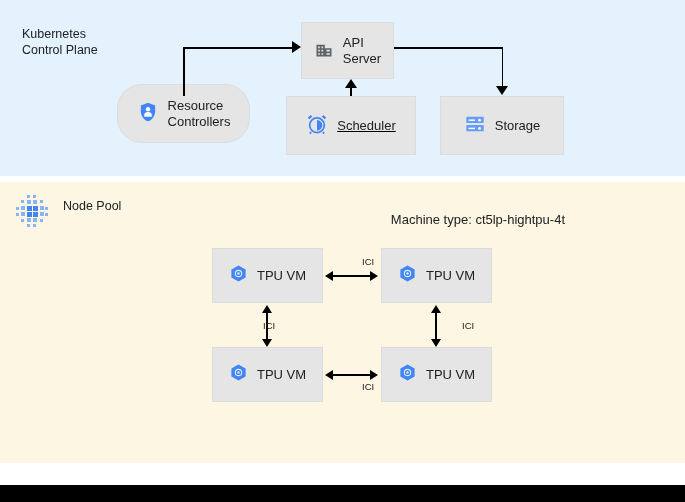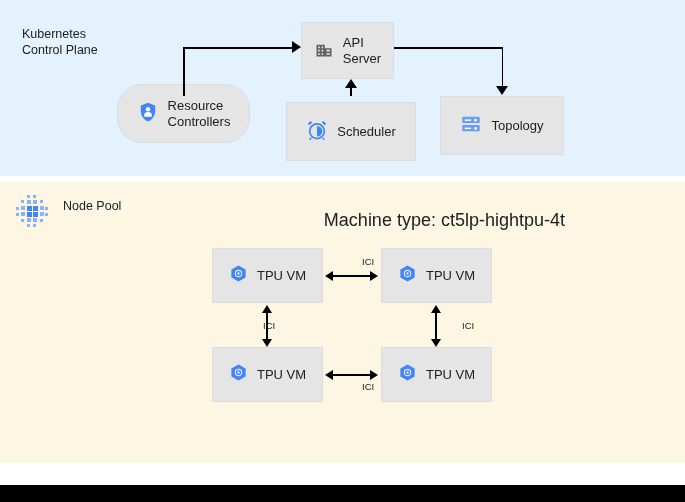--- a/index.html
+++ b/index.html
@@ -25,36 +25,36 @@
     position:absolute;left:22px;top:26px;width:170px;
     font-size:12.5px;color:#202124;line-height:16px;
     white-space:pre-line;
   }
   .np-title{
     position:absolute;left:63px;top:198px;
     font-size:12.5px;color:#202124;line-height:16px;
   }
   .np-meta{
     position:absolute;right:9px;top:196px;
-    font-size:18px;color:#202124;line-height:16px;
+    font-size:13px;color:#202124;line-height:16px;
     text-align:right;white-space:pre-line;
   }
 
   
   .box{
     position:absolute;background:#e5e5e5;border:1px solid #dadce0;
     display:flex;align-items:center;justify-content:center;gap:9px;
     box-sizing:border-box;
   }
   .box .lbl{font-size:13px;color:#202124;line-height:16px;white-space:pre-line;}
   .box .ico{flex:0 0 auto;display:block;}
 
   #box-api      {left:301px;top:22px; width:93px; height:57px;}
   #box-rc       {left:117px;top:84px; width:133px;height:59px;border-radius:25px;}
-  #box-sched    {left:286px;top:102px; width:130px;height:59px;}
+  #box-sched    {left:286px;top:96px; width:130px;height:59px;text-decoration:underline;}
   #box-storage  {left:440px;top:96px; width:124px;height:59px;}
 
   #vm-tl{left:212px;top:248px;width:111px;height:55px;}
   #vm-tr{left:381px;top:248px;width:111px;height:55px;}
   #vm-bl{left:212px;top:347px;width:111px;height:55px;}
   #vm-br{left:381px;top:347px;width:111px;height:55px;}
 
   
   .ln{position:absolute;background:#000000;}
   
@@ -160,21 +160,21 @@
     <span class="ico">
       <svg width="22" height="22" viewBox="0 0 24 24">
         <rect x="2.5" y="4" width="19" height="7" rx="1" fill="#669df6"></rect>
         <rect x="2.5" y="13" width="19" height="7" rx="1" fill="#669df6"></rect>
         <rect x="5" y="7" width="7" height="1.6" fill="#ffffff"></rect>
         <rect x="5" y="16" width="7" height="1.6" fill="#ffffff"></rect>
         <circle cx="17" cy="7.8" r="1.5" fill="#ffffff"></circle>
         <circle cx="17" cy="16.8" r="1.5" fill="#ffffff"></circle>
       </svg>
     </span>
-    <span class="lbl">Topology</span>
+    <span class="lbl">Storage</span>
   </div>
 
   <div class="ln" id="rc-up"></div>
   <div class="ln" id="rc-right"></div>
   <div id="rc-arrow"></div>
 
   <div class="ln" id="st-right"></div>
   <div class="ln" id="st-down"></div>
   <div id="st-arrow"></div>
 

